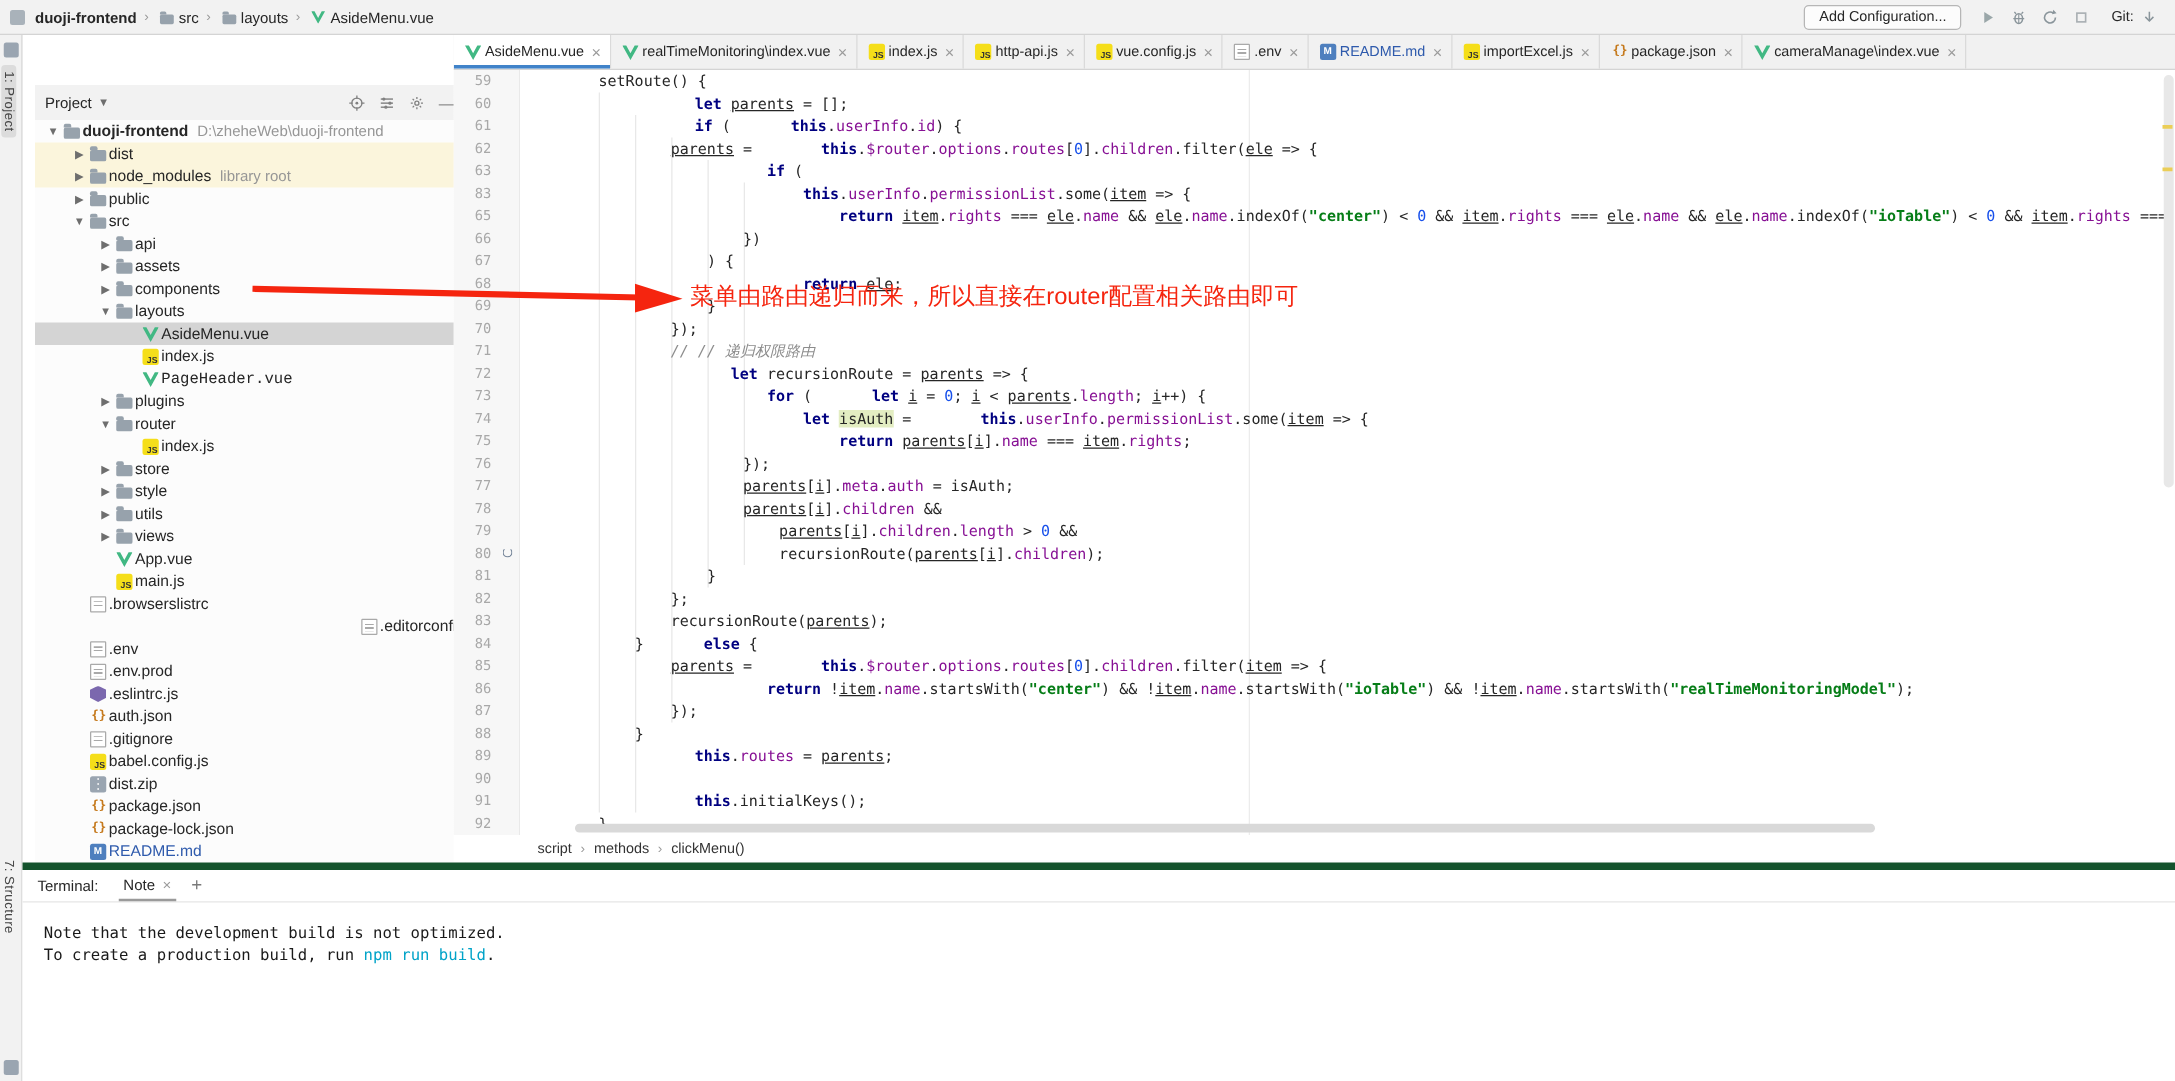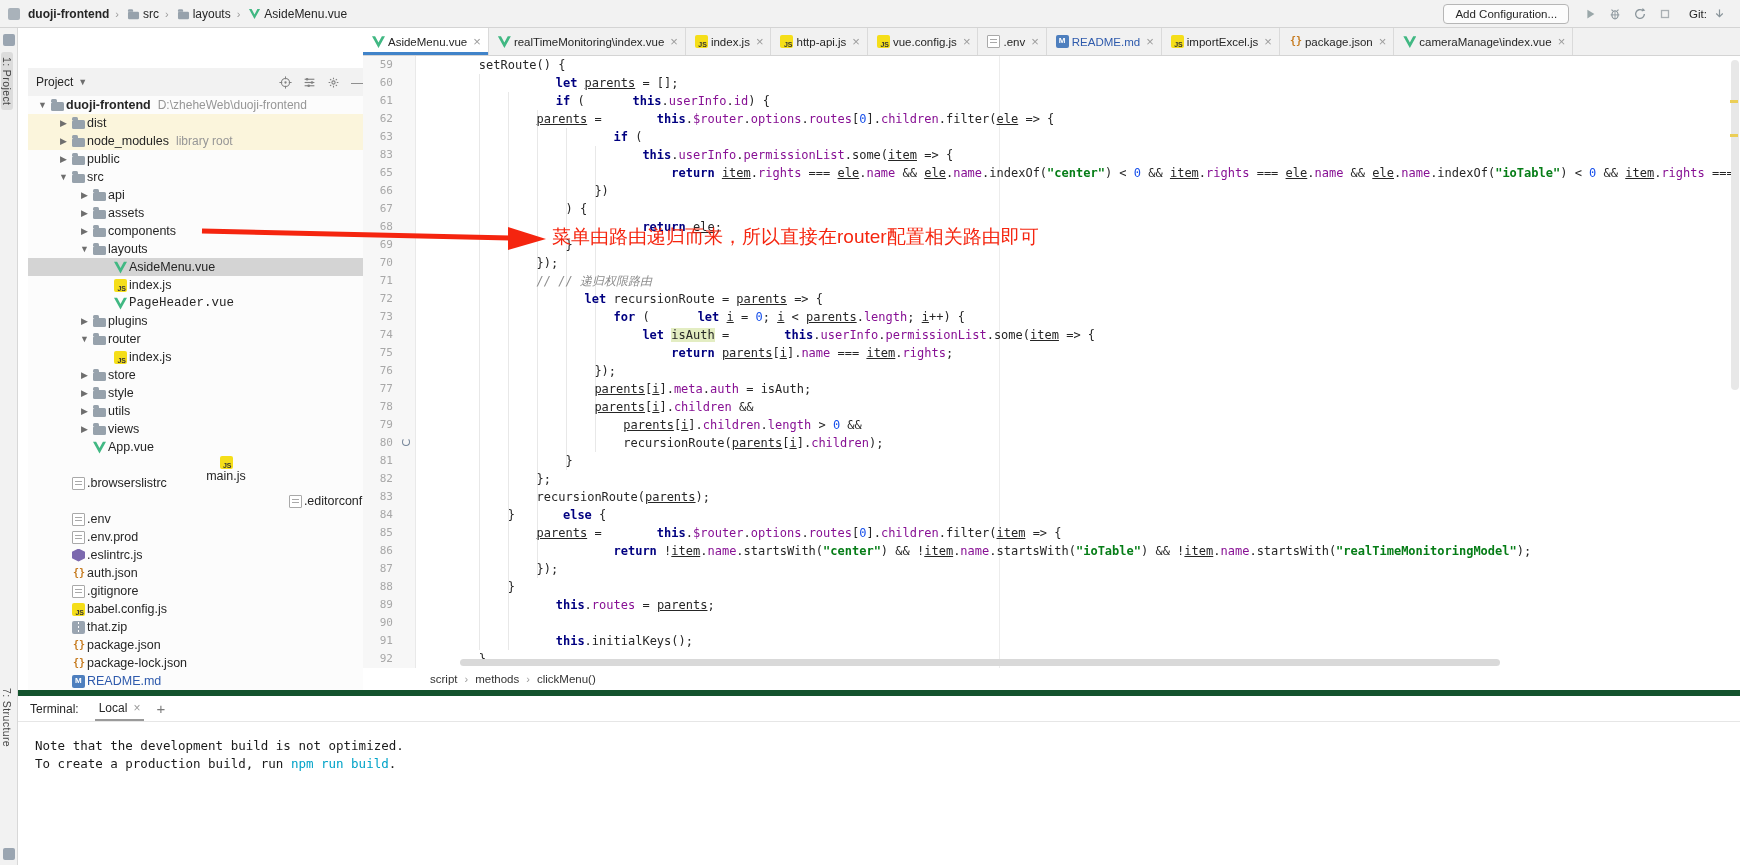--- a/index.html
+++ b/index.html
@@ -300,21 +300,21 @@
       <div class="trow" style="padding-left: 50px;">
         <span class="chev">▶</span>
         <span class="fi fi-folder"></span>
         <span class="tlabel">views</span>
       </div>
       <div class="trow" style="padding-left: 50px;">
         <span class="chev"></span>
         <span class="fi fi-vue"></span>
         <span class="tlabel">App.vue</span>
       </div>
-      <div class="trow" style="padding-left: 50px; flex-direction: column;">
+      <div class="trow" style="padding-left: 50px;">
         <span class="chev"></span>
         <span class="fi fi-js"></span>
         <span class="tlabel">main.js</span>
       </div>
       <div class="trow" style="padding-left: 29px;">
         <span class="chev"></span>
         <span class="fi fi-conf"></span>
         <span class="tlabel">.browserslistrc</span>
       </div>
       <div class="trow" style="padding-left: 29px; justify-content: flex-end;">
@@ -348,21 +348,21 @@
         <span class="tlabel">.gitignore</span>
       </div>
       <div class="trow" style="padding-left: 29px;">
         <span class="chev"></span>
         <span class="fi fi-js"></span>
         <span class="tlabel">babel.config.js</span>
       </div>
       <div class="trow" style="padding-left: 29px;">
         <span class="chev"></span>
         <span class="fi fi-zip"></span>
-        <span class="tlabel">that.zip</span>
+        <span class="tlabel">dist.zip</span>
       </div>
       <div class="trow" style="padding-left: 29px;">
         <span class="chev"></span>
         <span class="fi fi-json"></span>
         <span class="tlabel">package.json</span>
       </div>
       <div class="trow" style="padding-left: 29px;">
         <span class="chev"></span>
         <span class="fi fi-json"></span>
         <span class="tlabel">package-lock.json</span>
@@ -489,21 +489,21 @@
 <svg class="arrow" width="352" height="34" viewBox="0 0 352 34">
   <line x1="4" y1="11" x2="314" y2="18" stroke="#F5250F" stroke-width="5"></line>
   <polygon points="310,7 348,19 310,30" fill="#F5250F"></polygon>
 </svg>
 <div class="annotation">菜单由路由递归而来，所以直接在router配置相关路由即可</div>
 
 <div class="terminal">
   <div class="term-header">
     <span class="term-title">Terminal:</span>
     <span class="term-tab">
-      <span>Local</span>
+      <span>Note</span>
       <span class="term-tab-close">×</span>
     </span>
     <span class="term-plus">+</span>
   </div>
   <div class="term-content">
       <div class="tline"><span class="tk-d">Note that the development build is not optimized.</span></div>
       <div class="tline"><span class="tk-d">To create a production build, run </span><span class="tk-cy">npm run build</span><span class="tk-d">.</span></div>
     </div>
 </div>
 

